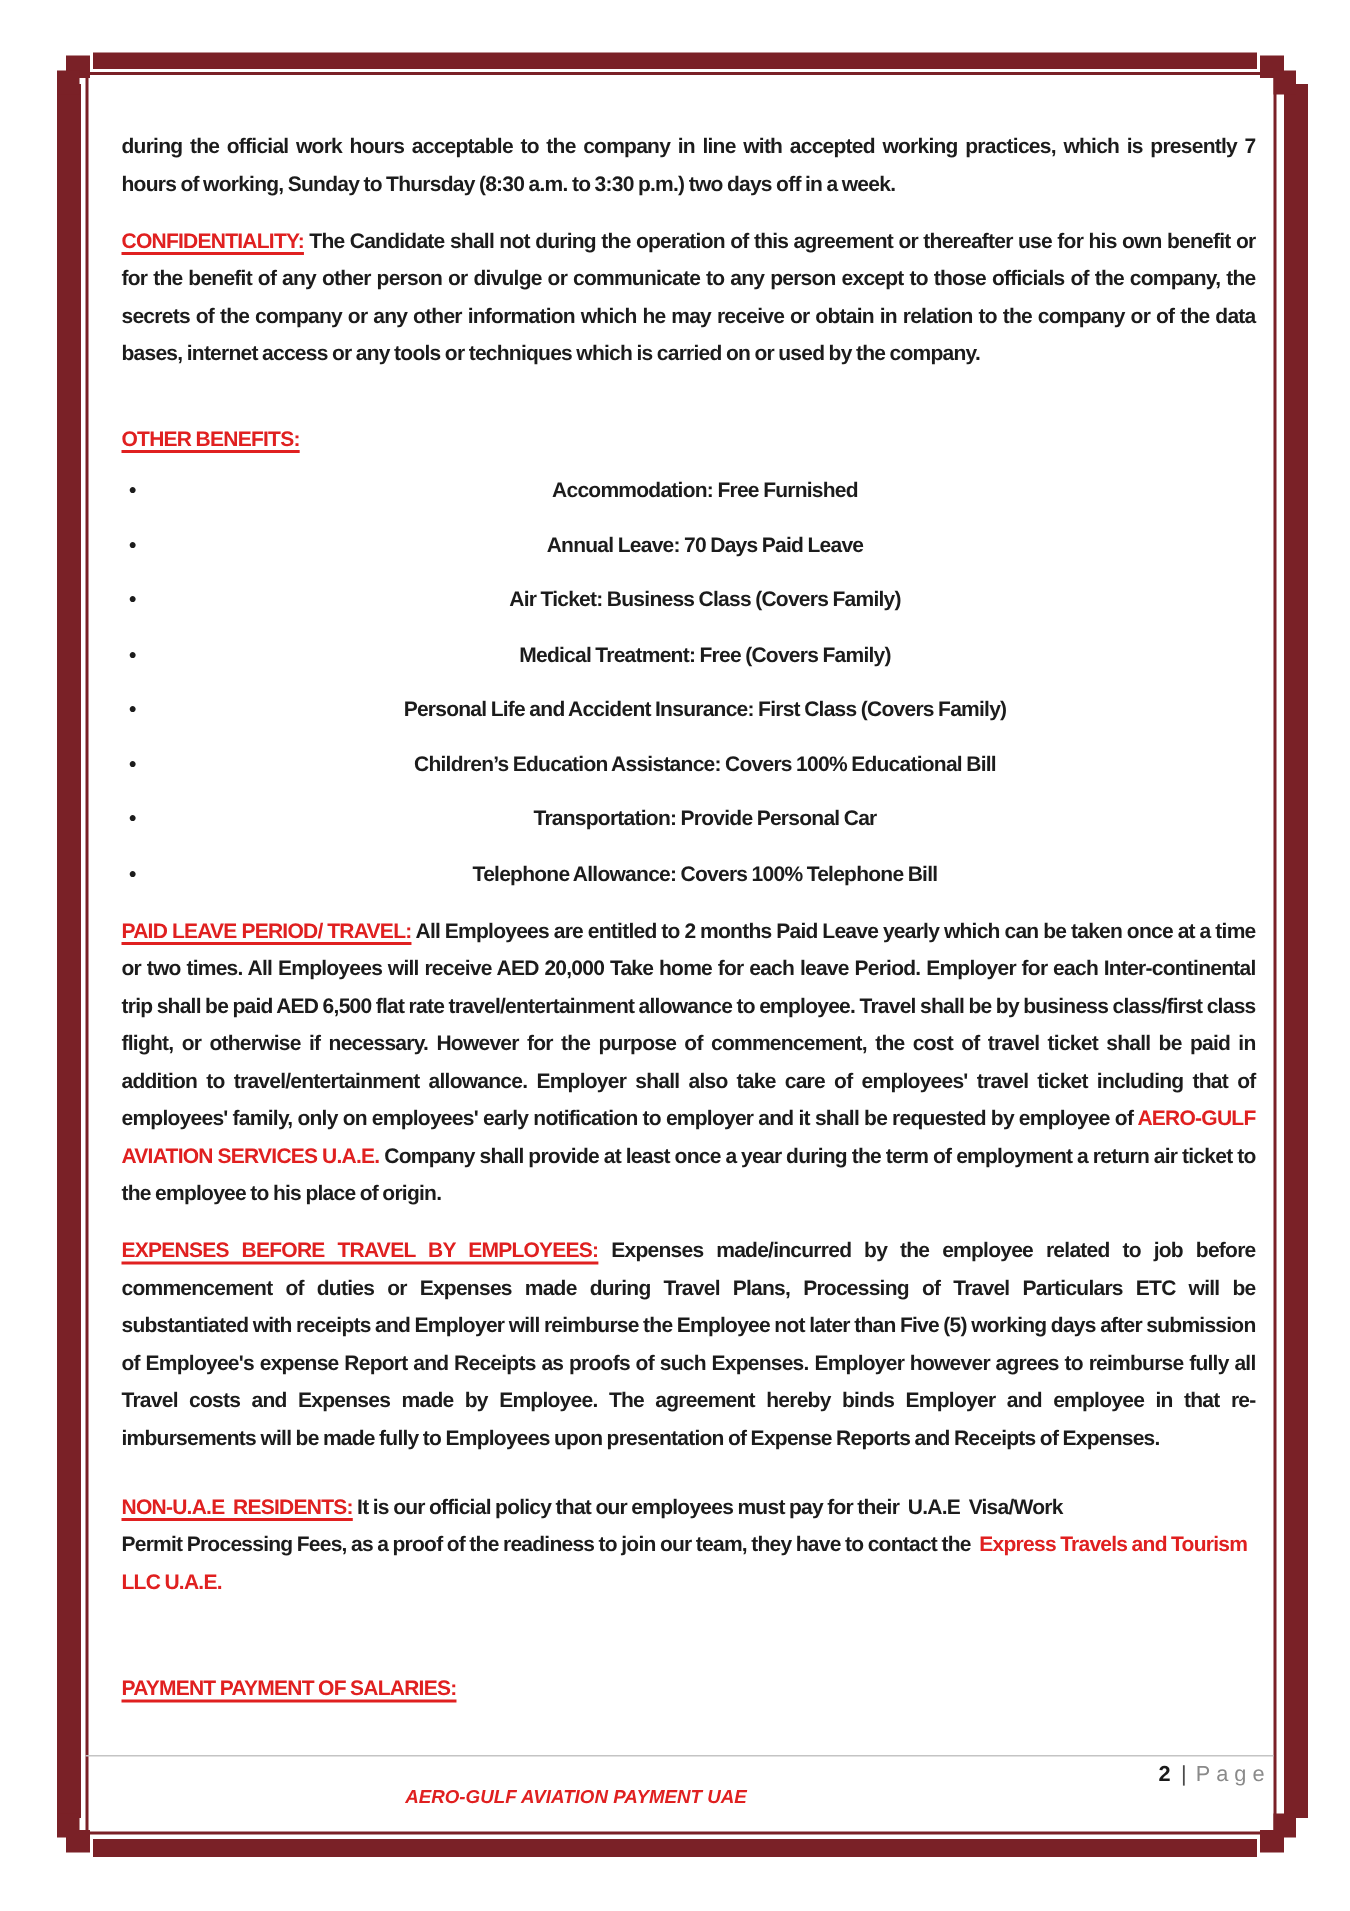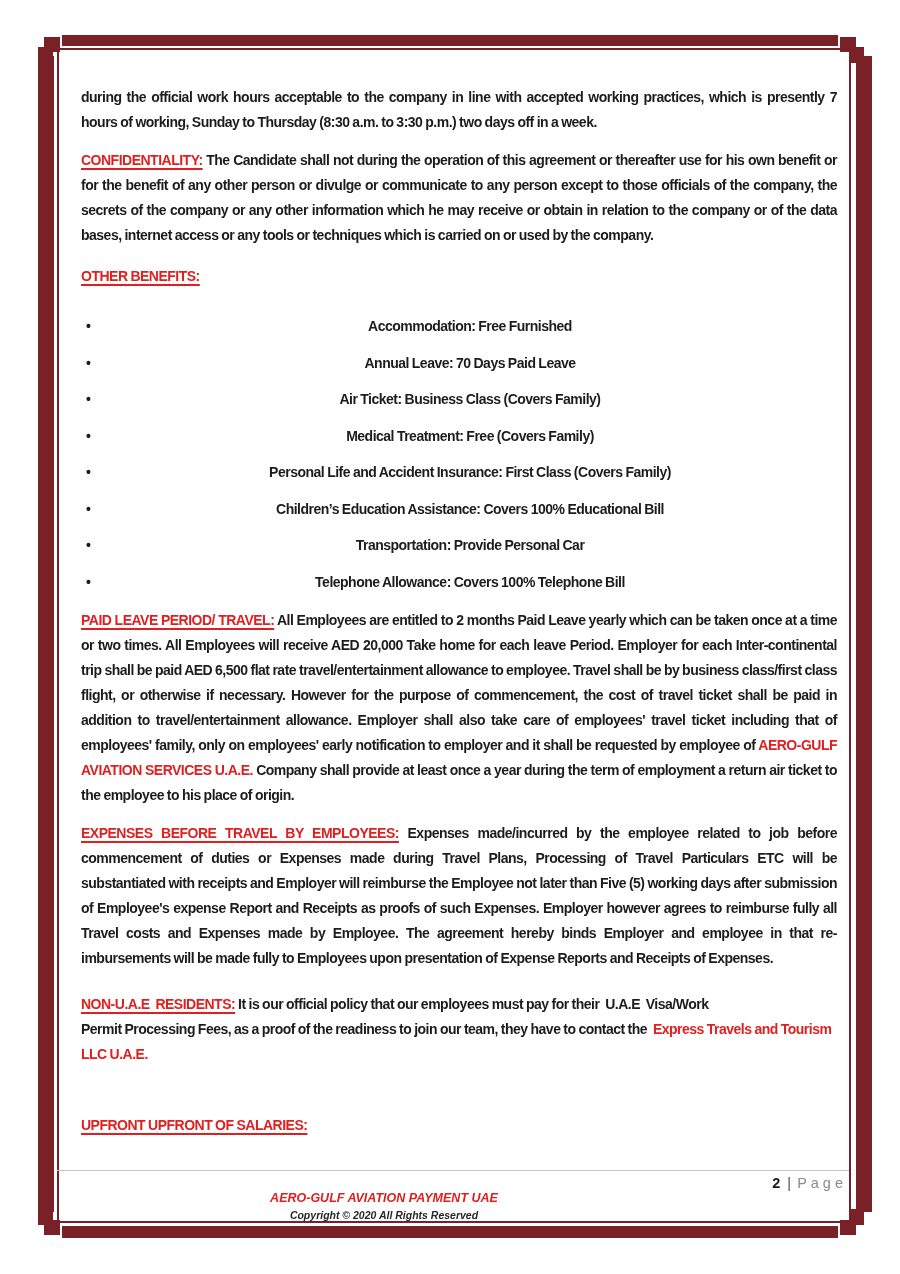--- a/index.html
+++ b/index.html
@@ -36,21 +36,21 @@
   .block.left { text-align:left; }
   .seg-t { color:#1c1c1c; }
   .seg-h {
     color:#e02020; text-decoration:underline;
     text-decoration-thickness:2px; text-underline-offset:3px;
   }
   .seg-r { color:#e02020; }
 
   .b-intro           { top:85px; }
   .b-confidentiality { top:148px; }
-  .b-benefits-heading{ top:264px; }
+  .b-benefits-heading{ top:280px; }
   .b-benefits-list   { top:314px; }
   .b-paid-leave      { top:608px; }
   .b-expenses        { top:821px; }
   .b-non-uae         { top:992px; }
   .b-upfront         { top:1113px; }
 
   ul.bullets { list-style:none; margin:0; padding:0; }
   ul.bullets li { position:relative; padding-left:22px; margin-bottom:11.5px; text-align:center; }
   ul.bullets li::before {
     content:"\2022"; position:absolute; left:5px; top:0;
@@ -102,25 +102,24 @@
         <li>Air Ticket: Business Class (Covers Family)</li>
         <li>Medical Treatment: Free (Covers Family)</li>
         <li>Personal Life and Accident Insurance: First Class (Covers Family)</li>
         <li>Children’s Education Assistance: Covers 100% Educational Bill</li>
         <li>Transportation: Provide Personal Car</li>
         <li>Telephone Allowance: Covers 100% Telephone Bill</li>
       </ul>
       <div class="para block b-paid-leave"><span class="seg-h">PAID LEAVE PERIOD/ TRAVEL:</span><span class="seg-t"> All Employees are entitled to 2 months Paid Leave yearly which can be taken once at a time or two times. All Employees will receive AED 20,000 Take home for each leave Period. Employer for each Inter-continental trip shall be paid AED 6,500 flat rate travel/entertainment allowance to employee. Travel shall be by business class/first class flight, or otherwise if necessary. However for the purpose of commencement, the cost of travel ticket shall be paid in addition to travel/entertainment allowance. Employer shall also take care of employees' travel ticket including that of employees' family, only on employees' early notification to employer and it shall be requested by employee of </span><span class="seg-r">AERO-GULF AVIATION SERVICES U.A.E.</span><span class="seg-t"> Company shall provide at least once a year during the term of employment a return air ticket to the employee to his place of origin.</span></div>
       <div class="para block b-expenses"><span class="seg-h">EXPENSES BEFORE TRAVEL BY EMPLOYEES:</span><span class="seg-t"> Expenses made/incurred by the employee related to job before commencement of duties or Expenses made during Travel Plans, Processing of Travel Particulars ETC will be substantiated with receipts and Employer will reimburse the Employee not later than Five (5) working days after submission of Employee's expense Report and Receipts as proofs of such Expenses. Employer however agrees to reimburse fully all Travel costs and Expenses made by Employee. The agreement hereby binds Employer and employee in that re-imbursements will be made fully to Employees upon presentation of Expense Reports and Receipts of Expenses.</span></div>
       <div class="para block b-non-uae left"><span class="seg-h">NON-U.A.E&nbsp; RESIDENTS:</span><span class="seg-t"> It is our official policy that our employees must pay for their &nbsp;U.A.E &nbsp;Visa/Work</span><br><span class="seg-t">Permit Processing Fees, as a proof of the readiness to join our team, they have to contact the &nbsp;</span><span class="seg-r">Express Travels and Tourism LLC U.A.E.</span></div>
-      <div class="para block b-upfront"><span class="seg-h">UPFRONT UPFRONT OF SALARIES:</span></div>
+      <div class="para block b-upfront"><span class="seg-h">PAYMENT PAYMENT OF SALARIES:</span></div>
     </div>
 
   <div class="footer-rule"></div>
   <div class="page-number">
     <span class="num">2</span><span class="sep">|</span><span class="word">Page</span>
   </div>
   <div class="footer-center">
     <div class="footer-company">AERO-GULF AVIATION PAYMENT UAE</div>
-    <div class="footer-copyright">Copyright © 2020 All Rights Reserved</div>
   </div>
 
 </div>
 
 </body></html>

